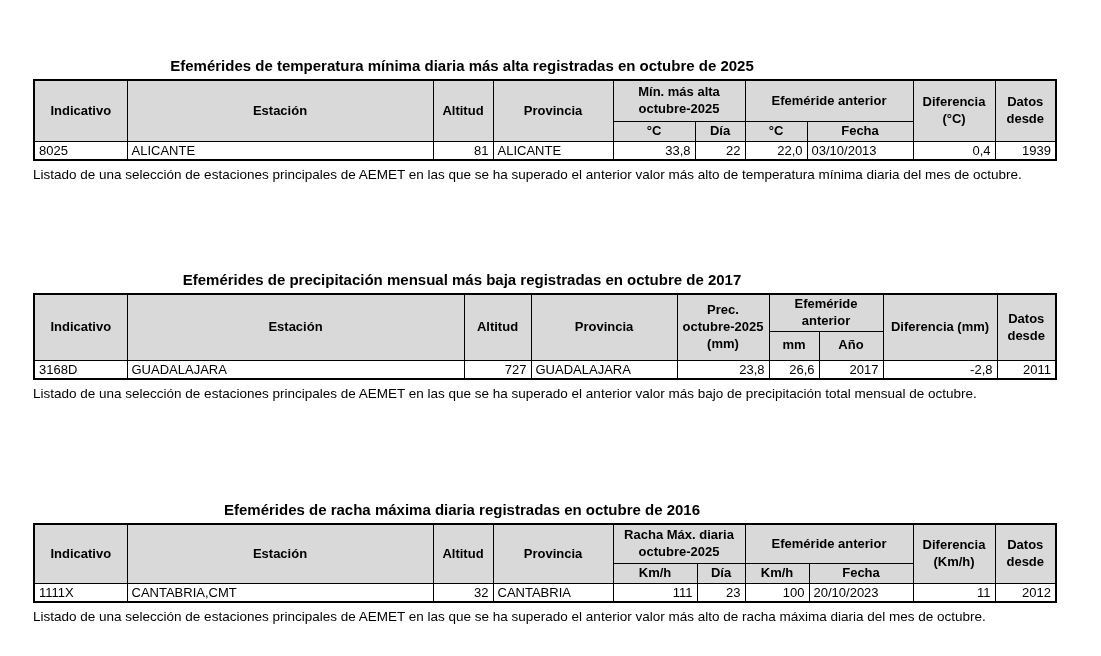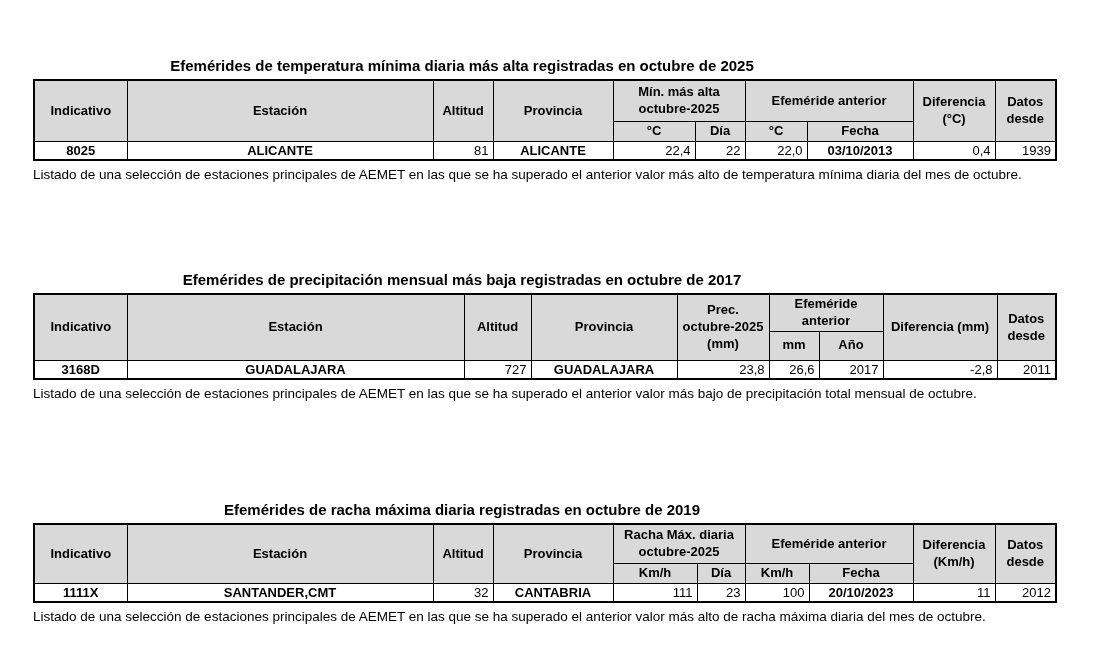--- a/index.html
+++ b/index.html
@@ -39,21 +39,21 @@
     vertical-align: middle;
   }
   table.ef th {
     background: #d9d9d9;
     font-weight: bold;
     text-align: center;
     line-height: 1.3;
   }
   .pre { white-space: pre-line; }
   .ar { text-align: right; }
-  .al { text-align: center; font-weight: bold; }
+  .al { text-align: left; }
 
   .t1 tr.h1 { height: 41px; }
   .t1 tr.h2 { height: 19px; }
   .t1 tr.data { height: 18px; }
 
   .t2 tr.h1 { height: 25px; }
   .t2 tr.h2 { height: 29px; }
   .t2 tr.data { height: 18px; }
 
   .t3 tr.h1 { height: 39px; }
@@ -107,21 +107,21 @@
         <th>°C</th>
         <th>Día</th>
         <th>°C</th>
         <th>Fecha</th>
       </tr>
       <tr class="data">
         <td class="al">8025</td>
         <td class="al">ALICANTE</td>
         <td class="ar">81</td>
         <td class="al">ALICANTE</td>
-        <td class="ar">22,4</td>
+        <td class="ar">33,8</td>
         <td class="ar">22</td>
         <td class="ar">22,0</td>
         <td class="al">03/10/2013</td>
         <td class="ar">0,4</td>
         <td class="ar">1939</td>
       </tr>
     </tbody>
       </table>
 
     <p class="caption">Listado de una selección de estaciones principales de AEMET en las que se ha superado el anterior valor más alto de temperatura mínima diaria del mes de octubre.</p>
@@ -171,21 +171,21 @@
         <td class="ar">-2,8</td>
         <td class="ar">2011</td>
       </tr>
     </tbody>
       </table>
 
     <p class="caption">Listado de una selección de estaciones principales de AEMET en las que se ha superado el anterior valor más bajo de precipitación total mensual de octubre.</p>
   </div>
 
   <div>
-    <p class="sec-title t3-title">Efemérides de racha máxima diaria registradas en octubre de 2019</p>
+    <p class="sec-title t3-title">Efemérides de racha máxima diaria registradas en octubre de 2016</p>
 
     <table class="ef t3">
       <colgroup>
         <col style="width:93px">
           <col style="width:306px">
           <col style="width:60px">
           <col style="width:120px">
         <col style="width:84px">
           <col style="width:48px">
           <col style="width:64px">
@@ -208,21 +208,21 @@
 desde</th>
       </tr>
       <tr class="h2">
         <th>Km/h</th>
         <th>Día</th>
         <th>Km/h</th>
         <th>Fecha</th>
       </tr>
       <tr class="data">
         <td class="al">1111X</td>
-        <td class="al">SANTANDER,CMT</td>
+        <td class="al">CANTABRIA,CMT</td>
         <td class="ar">32</td>
         <td class="al">CANTABRIA</td>
         <td class="ar">111</td>
         <td class="ar">23</td>
         <td class="ar">100</td>
         <td class="al">20/10/2023</td>
         <td class="ar">11</td>
         <td class="ar">2012</td>
       </tr>
     </tbody>

